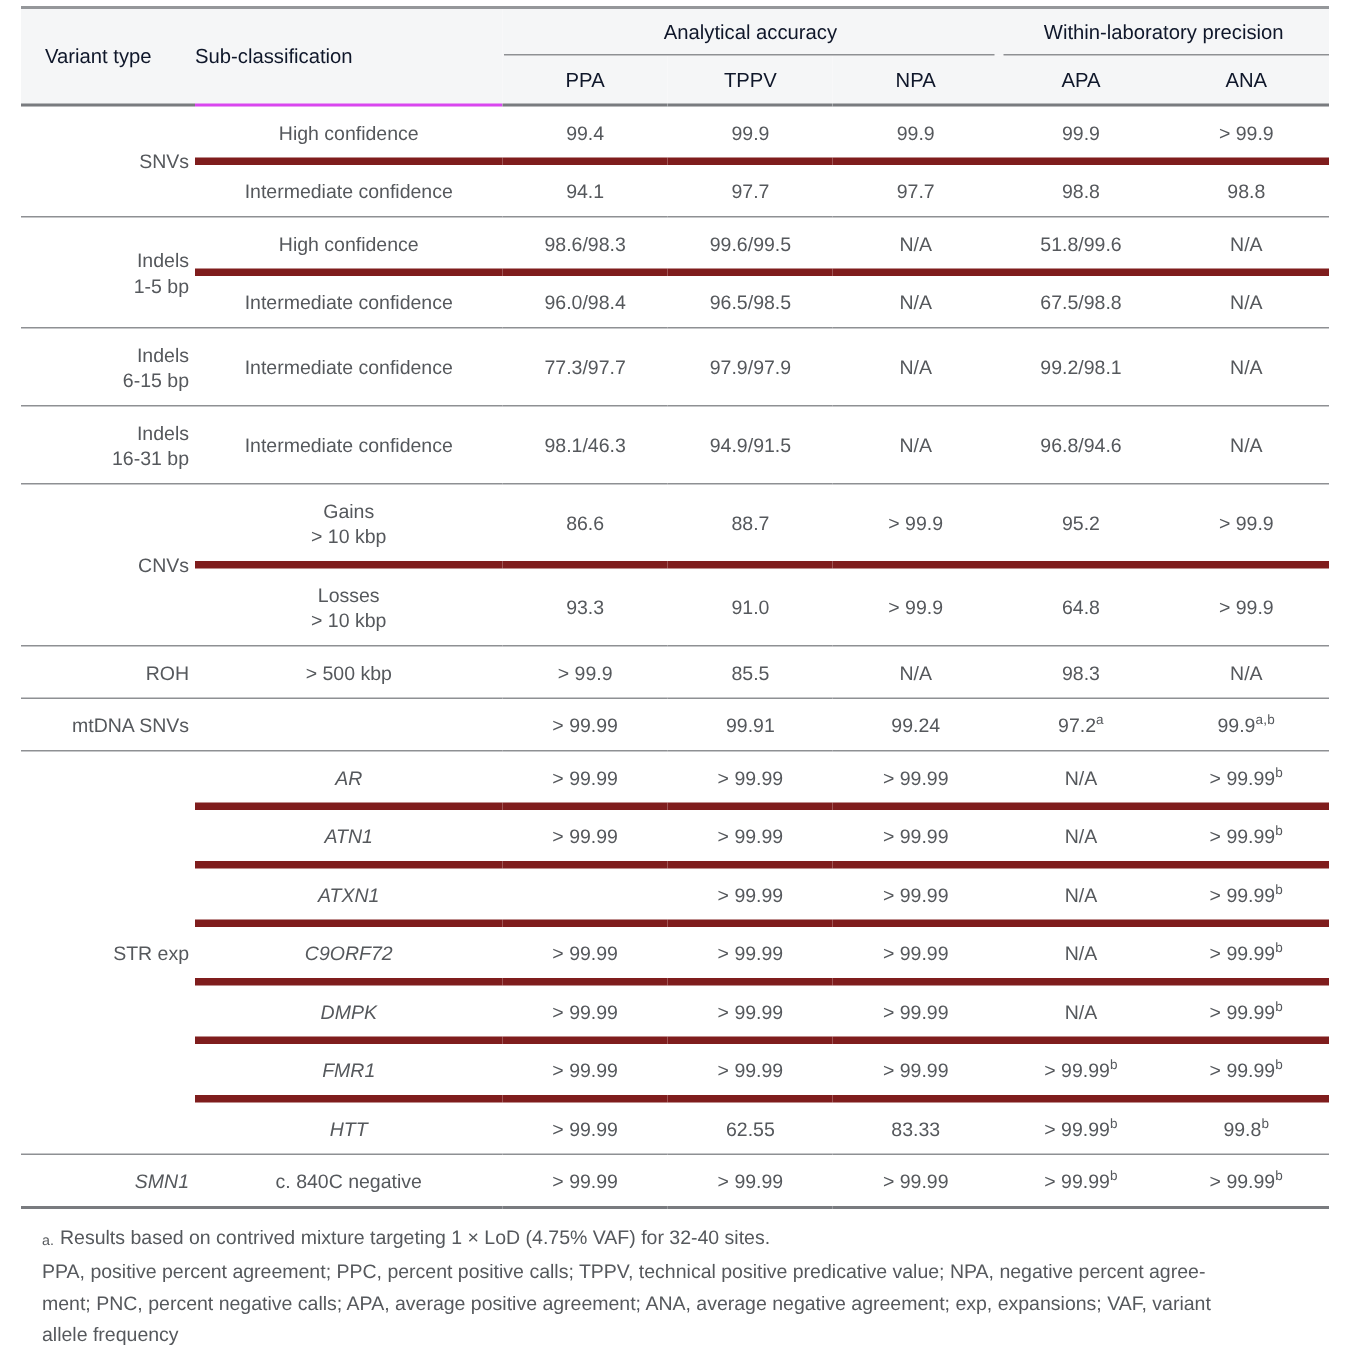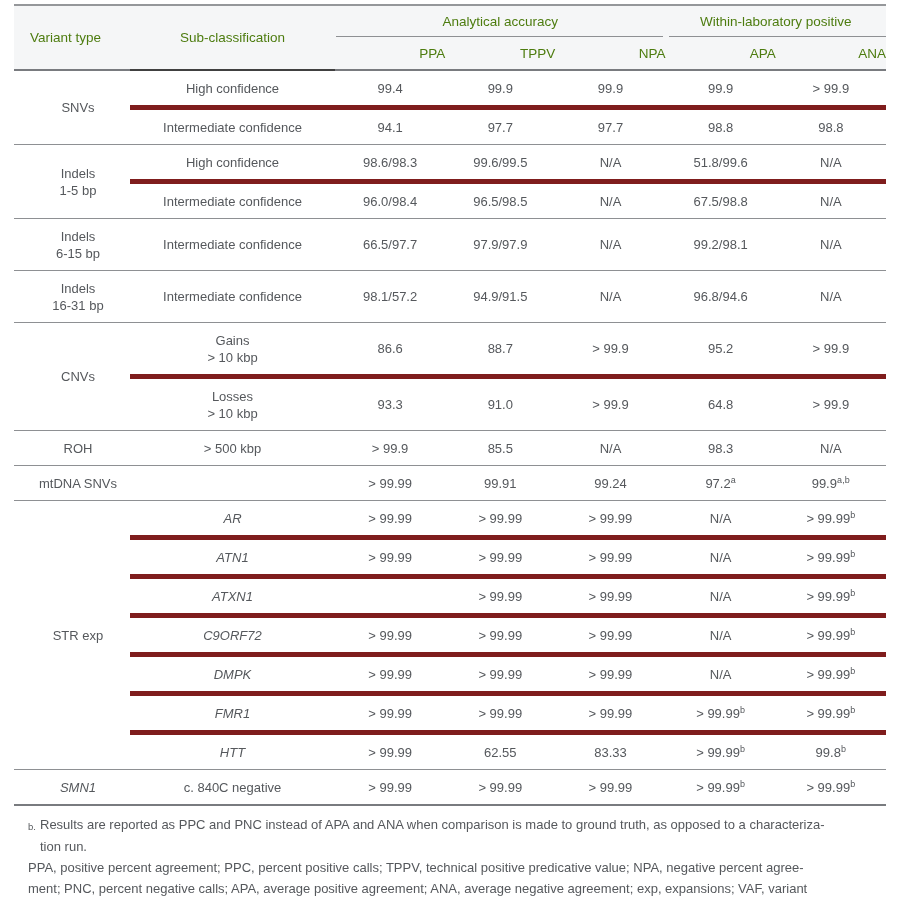--- a/index.html
+++ b/index.html
@@ -17,40 +17,40 @@
     border-collapse: separate;
     border-spacing: 0;
     table-layout: fixed;
     border-top: 2px solid #95979a;
     font-size: 13px;
   }
   thead th {
     background: #f5f6f7;
     font-weight: 400;
     font-size: 13.5px;
-    color: #4d7c0f;
+    color: #0f172a;
     vertical-align: middle;
     padding: 0;
   }
   th.vt { text-align: left; padding-left: 16px; border-bottom: 2px solid #797b7f; }
-  th.sc { text-align: center; border-bottom: 2px solid #404040; margin-top: 27px; }
+  th.sc { text-align: left; border-bottom: 2px solid #d946ef; margin-top: 27px; }
   tr.gh th.gspan { height: 31px; position: relative; text-align: center; }
   th.gspan::after { content: ""; position: absolute; bottom: 0; height: 1px; background: #8e9093; }
   th.g1::after { left: 1px; right: 3px; }
   th.g2::after { left: 3px; right: 0; }
-  tr.mh th { height: 34px; text-align: right; border-bottom: 2px solid #797b7f; }
+  tr.mh th { height: 34px; text-align: center; border-bottom: 2px solid #797b7f; }
 
   tbody td {
     text-align: center;
     vertical-align: middle;
     padding: 8.5px 4px;
     line-height: 17px;
     white-space: pre-line;
   }
-  td.variant { text-align: center; padding-left: 16px; }
+  td.variant { text-align: right; padding-left: 16px; }
   .it { font-style: italic; }
   td.isep { border-bottom: 5px solid #7f1d1d; }
   td.gsep { border-bottom: 1px solid #8e9093; }
   td.strongsep { border-bottom: 2px solid #797b7f; }
   sup { font-size: 9px; line-height: 0; vertical-align: super; letter-spacing: 0.2px; }
 
   .footnotes { margin-top: 8px; font-size: 13px; line-height: 21px; color: #55585c; }
   .fn { padding-left: 26px; }
   .fnm {
     display: inline-block; width: 12px; margin-left: -12px;
@@ -71,21 +71,21 @@
         <col>
         <col>
         <col>
         <col>
     </colgroup>
     <thead>
       <tr class="gh">
         <th class="vt" rowspan="2">Variant type</th>
         <th class="sc" rowspan="2">Sub-classification</th>
         <th class="gspan g1" colspan="3">Analytical accuracy</th>
-        <th class="gspan g2" colspan="2">Within-laboratory positive</th>
+        <th class="gspan g2" colspan="2">Within-laboratory precision</th>
       </tr>
       <tr class="mh">
         <th>PPA</th>
         <th>TPPV</th>
         <th>NPA</th>
         <th>APA</th>
         <th>ANA</th>
       </tr>
     </thead>
     <tbody>
@@ -121,31 +121,31 @@
           <td class="gsep">96.0/98.4</td>
           <td class="gsep">96.5/98.5</td>
           <td class="gsep">N/A</td>
           <td class="gsep">67.5/98.8</td>
           <td class="gsep">N/A</td>
         </tr>
         <tr>
           <td class="variant gsep" rowspan="1">Indels
 6-15 bp</td>
           <td class="sub gsep">Intermediate confidence</td>
-          <td class="gsep">66.5/97.7</td>
+          <td class="gsep">77.3/97.7</td>
           <td class="gsep">97.9/97.9</td>
           <td class="gsep">N/A</td>
           <td class="gsep">99.2/98.1</td>
           <td class="gsep">N/A</td>
         </tr>
         <tr>
           <td class="variant gsep" rowspan="1">Indels
 16-31 bp</td>
           <td class="sub gsep">Intermediate confidence</td>
-          <td class="gsep">98.1/57.2</td>
+          <td class="gsep">98.1/46.3</td>
           <td class="gsep">94.9/91.5</td>
           <td class="gsep">N/A</td>
           <td class="gsep">96.8/94.6</td>
           <td class="gsep">N/A</td>
         </tr>
         <tr>
           <td class="variant gsep" rowspan="2">CNVs</td>
           <td class="sub isep">Gains
 &gt; 10 kbp</td>
           <td class="isep">86.6</td>
@@ -244,21 +244,20 @@
           <td class="strongsep">&gt; 99.99</td>
           <td class="strongsep">&gt; 99.99</td>
           <td class="strongsep">&gt; 99.99</td>
           <td class="strongsep">&gt; 99.99<sup>b</sup></td>
           <td class="strongsep">&gt; 99.99<sup>b</sup></td>
         </tr>
       </tbody>
   </table>
 
   <div class="footnotes">
-    <div class="fn"><span class="fnm">b.</span><span class="fnt">Results are reported as PPC and PNC instead of APA and ANA when comparison is made to ground truth, as opposed to a characteriza-
-tion run.</span></div>
+    <div class="fn"><span class="fnm">a.</span><span class="fnt">Results based on contrived mixture targeting 1 × LoD (4.75% VAF) for 32-40 sites.</span></div>
     <div class="abbrev">PPA, positive percent agreement; PPC, percent positive calls; TPPV, technical positive predicative value; NPA, negative percent agree-
 ment; PNC, percent negative calls; APA, average positive agreement; ANA, average negative agreement; exp, expansions; VAF, variant
 allele frequency</div>
 
   </div>
 
 </div>
 
 </body></html>

